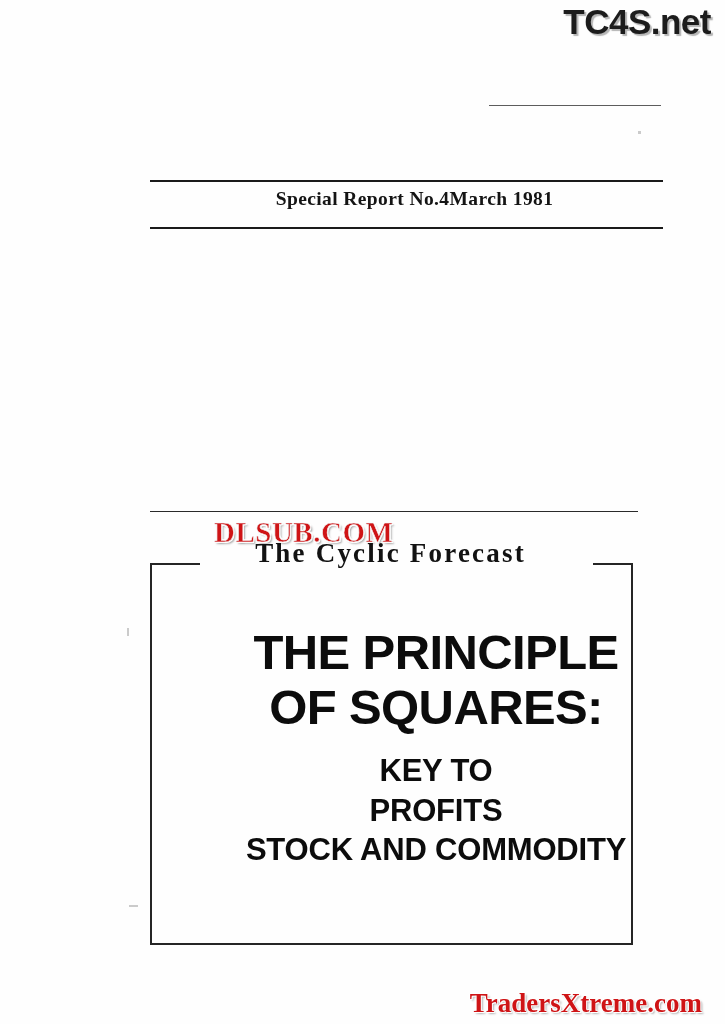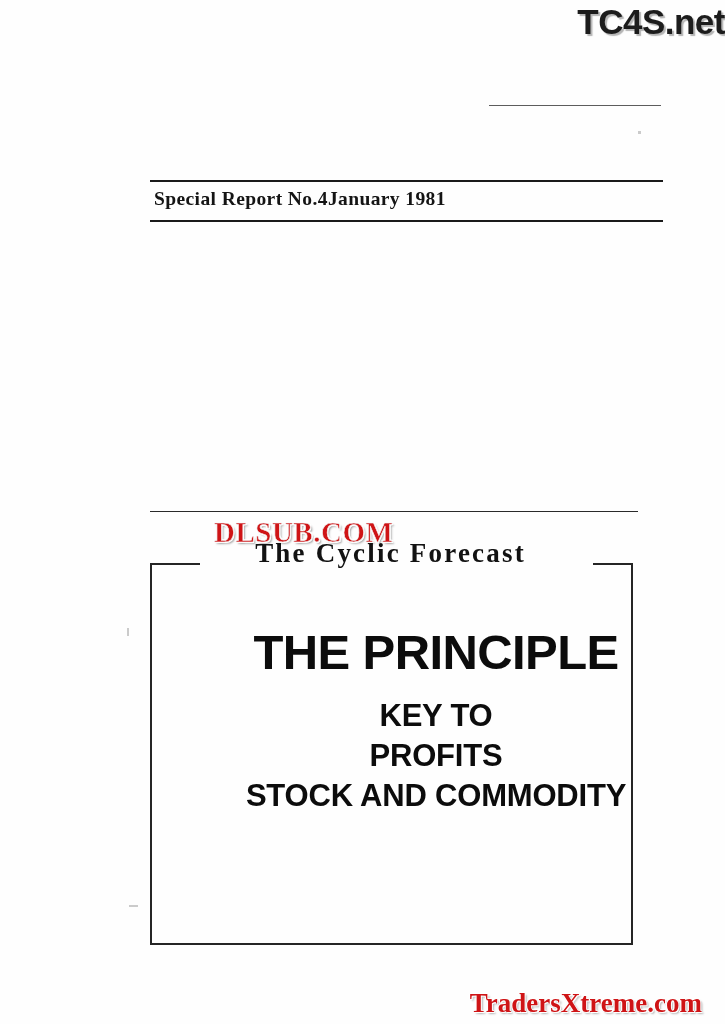--- a/index.html
+++ b/index.html
@@ -13,21 +13,21 @@
     position: relative;
     overflow: hidden;
     font-family: "Liberation Serif", serif;
     background: #fefefe;
   }
 
   
   .wm-top {
     position: absolute;
     top: 2px;
-    right: 0;
+    right: 14px;
     font-family: "Liberation Sans", sans-serif;
     font-weight: bold;
     font-size: 35px;
     letter-spacing: -0.5px;
     color: #1c1c1c;
     text-shadow: 2px 2px 1px rgba(120,120,120,0.55);
     margin-left: 12px;
   }
 
   
@@ -47,22 +47,22 @@
     left: 150px;
     width: 520px;
   }
   .hdr .line-top {
     border-top: 2px solid #1a1a1a;
     width: 513px;
   }
   .hdr .row {
     display: flex;
     align-items: baseline;
-    justify-content: flex-start;
-    padding: 6px 0 10px 4px;
+    justify-content: center;
+    padding: 6px 0 17px 4px;
     width: 513px;
   }
   .hdr .row span {
     font-family: "Liberation Serif", serif;
     font-weight: bold;
     font-size: 19.5px;
     letter-spacing: 0.4px;
     color: #141414;
   }
   .hdr .report-no { white-space: nowrap; }
@@ -196,35 +196,36 @@
 <body>
 
 <div class="wm-top">TC4S.net</div>
 
 <div class="rule-short"></div>
 
 <div class="hdr">
   <div class="line-top"></div>
   <div class="row">
     <span class="report-no">Special Report No.4</span>
-    <span class="date">January 1981</span>
+    <span class="date">March 1981</span>
   </div>
   <div class="line-bot"></div>
 </div>
 
 <div class="rule-mid"></div>
 
 <div class="wm-mid">DLSUB.COM</div>
 
 <div class="cyclic">The Cyclic Forecast</div>
 
 <div class="frame"></div>
 
 <div class="title-wrap">
   <div class="title-main">THE PRINCIPLE</div>
+  <div class="title-main">OF SQUARES:</div>
   <div class="title-sub">KEY TO</div>
   <div class="title-sub" style="margin-top:2px;">PROFITS</div>
   <div class="title-sub wide" style="margin-top:2px;">STOCK AND COMMODITY</div>
 </div>
 
 <div class="wm-bot">TradersXtreme.com</div>
 
 <div class="speck" style="left:127px;top:628px;width:2px;height:8px;"></div>
 <div class="speck" style="left:129px;top:905px;width:9px;height:2px;"></div>
 <div class="speck" style="left:638px;top:131px;width:3px;height:3px;"></div>

